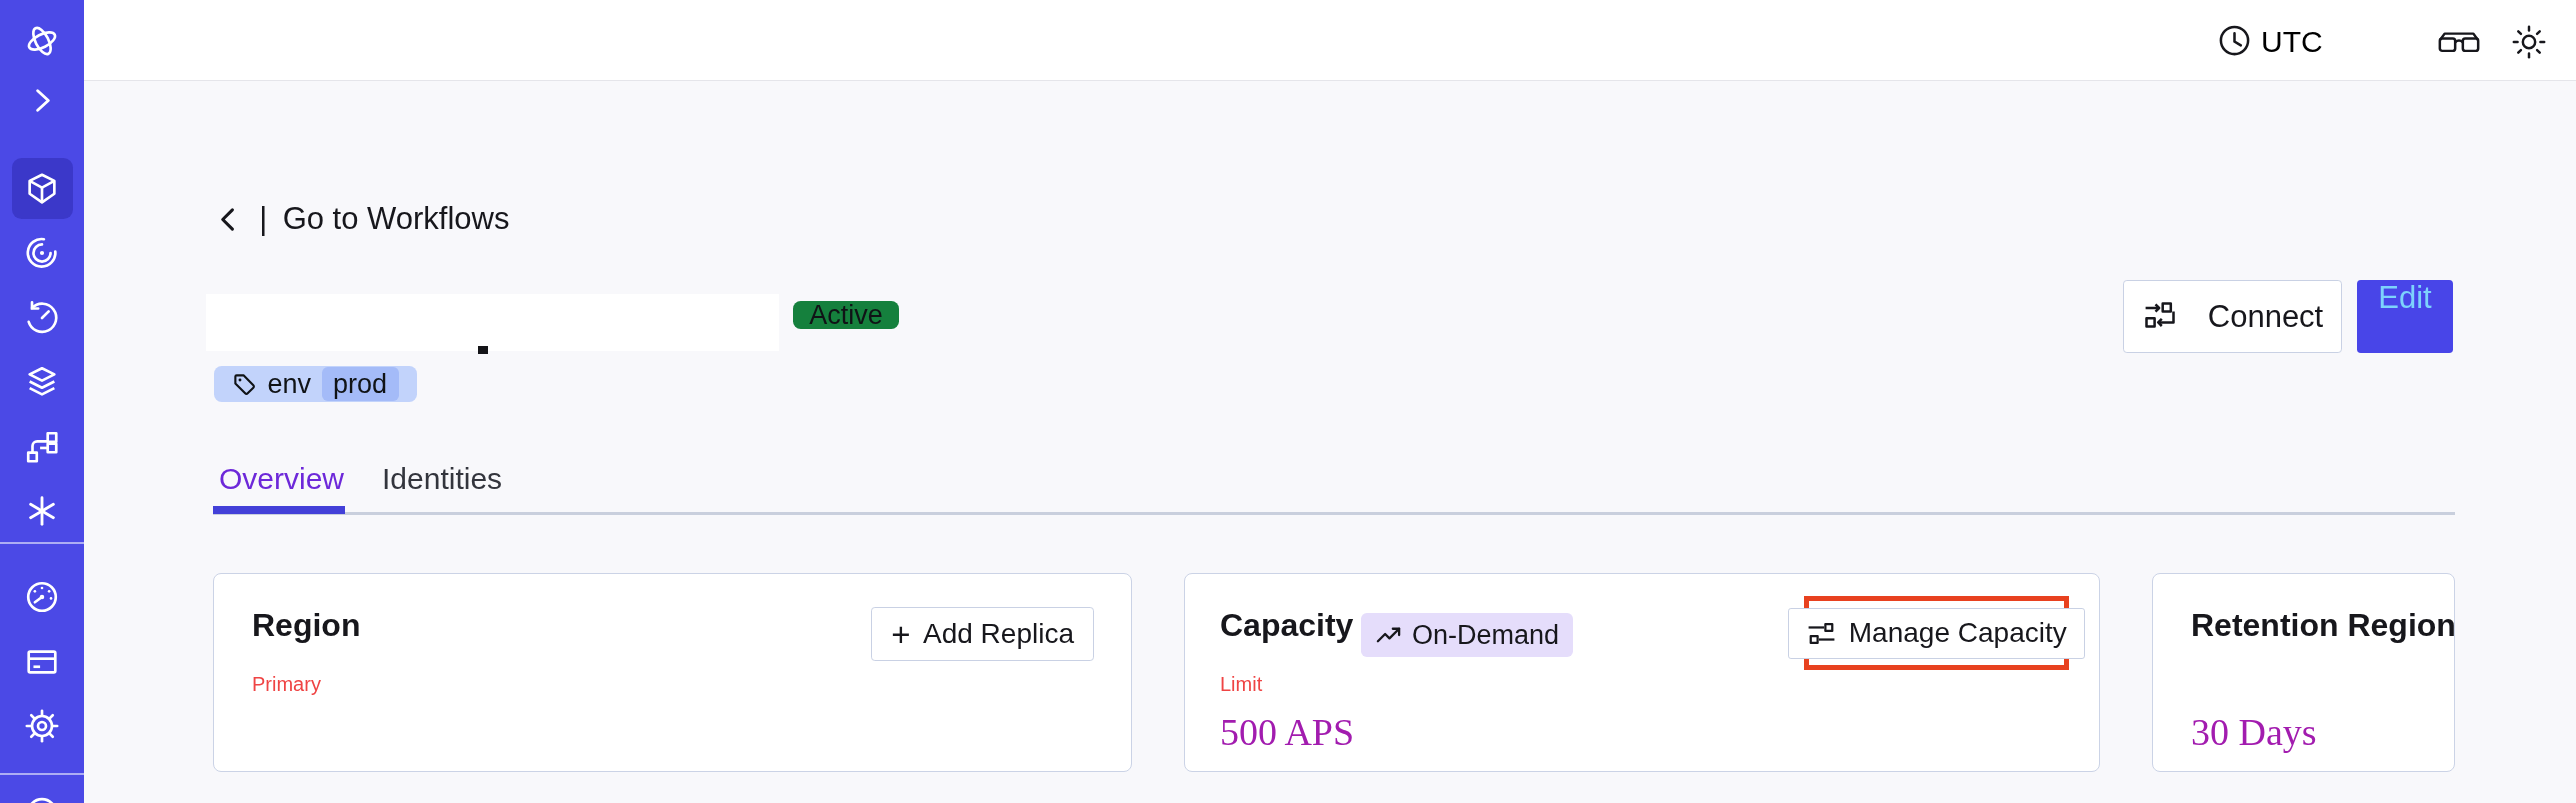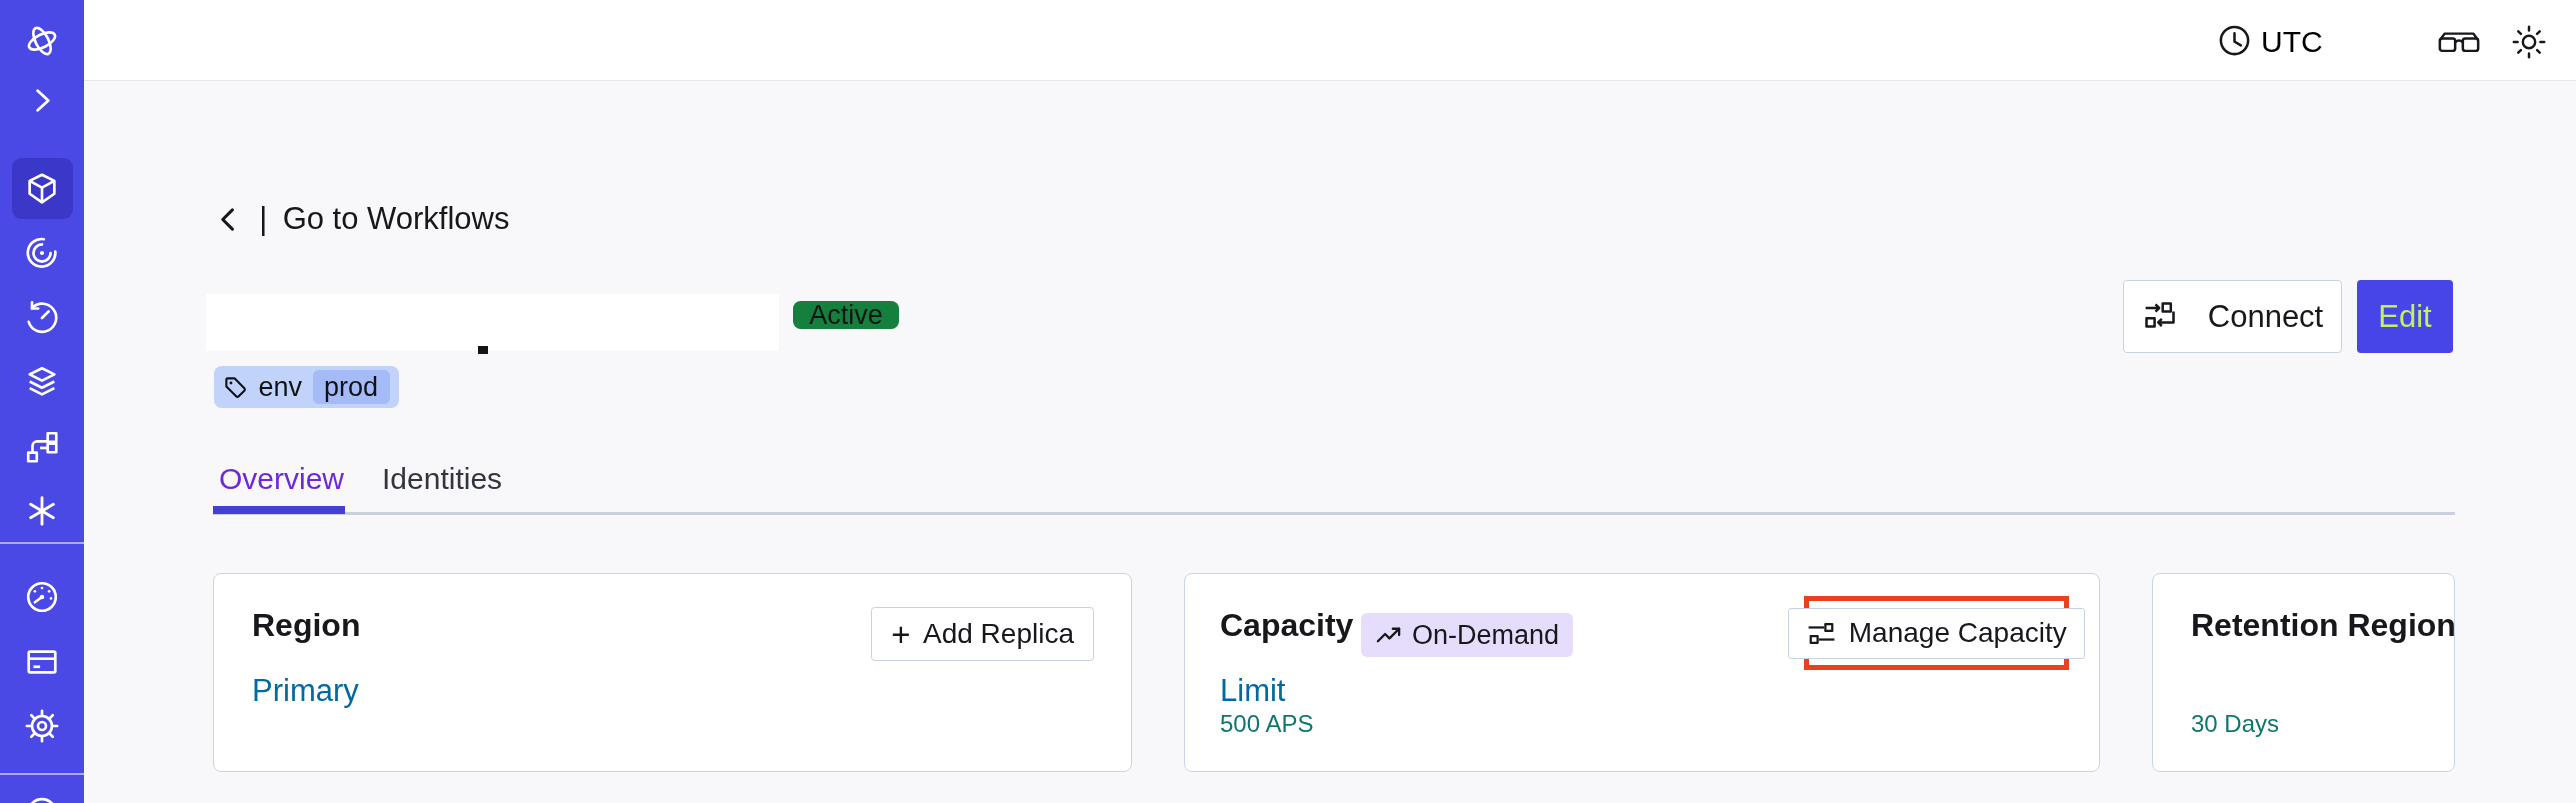--- a/index.html
+++ b/index.html
@@ -29,38 +29,38 @@
   .crumb .link{cursor:pointer}
   .crumb .sep{font-weight:400;color:#17171C}
 
   
   .redact-box{position:absolute;left:206px;top:294px;width:573px;height:57px;background:#FFFFFF}
   .redact-dot{position:absolute;left:478px;top:346px;width:9.6px;height:7.7px;background:#141418}
   .badge-active{position:absolute;left:793px;top:301px;height:28px;padding:0 16.3px;border-radius:7.7px;background:#15803d;color:#101316;font-size:27px;display:inline-flex;align-items:center}
 
   .btn{display:flex;align-items:center;justify-content:center;gap:30px;background:#FFFFFF;border:1.9px solid #C9D1E4;border-radius:3.8px;font-weight:500;color:#17171C;cursor:pointer}
   .btn-connect{position:absolute;left:2123px;top:280px;width:219px;height:73px;font-size:31px}
-  .btn-edit{position:absolute;left:2357px;top:280px;width:96px;height:73px;background:#4845E8;border:none;border-radius:3.8px;color:#bef264;font-size:31px;font-weight:500;display:flex;align-items:center;justify-content:center;cursor:pointer}
-
-  
-  .tag{position:absolute;left:214px;top:366px;height:42px;background:#C2D3FB;border-radius:7.7px;display:inline-flex;align-items:center;gap:10.5px;padding:0 9px;font-size:27px;color:#101316}
+  .btn-edit{position:absolute;left:2357px;top:280px;width:96px;height:73px;background:#4845E8;border:none;border-radius:3.8px;color:#7dd3fc;font-size:31px;font-weight:500;display:flex;justify-content:center;cursor:pointer}
+
+  
+  .tag{position:absolute;left:214px;top:366px;height:36px;background:#C2D3FB;border-radius:7.7px;display:inline-flex;align-items:center;gap:10.5px;padding:0 18px;font-size:27px;color:#101316}
   .tag-chip{background:#A4BBF8;border-radius:5.8px;padding:1.9px 11.5px;font-size:27px}
 
   
   .tab{position:absolute;top:462px;font-size:30px;font-weight:500;cursor:pointer}
   .tab-overview{left:219px;color:#6d28d9}
   .tab-identities{left:382px;color:#33353D}
   .tab-underline{position:absolute;left:213px;top:506px;width:132px;height:7.7px;background:#4340D8}
   .tab-baseline{position:absolute;left:213px;top:512px;width:2242px;height:2.9px;background:#C9CFDD}
 
   
   .card{position:absolute;top:573px;height:199px;background:#FFFFFF;border:1.9px solid #CBD3E6;border-radius:8px}
   .card-title{position:absolute;left:38px;top:33px;font-size:32px;font-weight:600;color:#17171C;white-space:nowrap}
-  .card-label{position:absolute;left:38px;top:99px;font-size:31px;color:#0369a1}
-  .mono-value{position:absolute;left:38px;top:136px;font-family:Liberation Sans, sans-serif;font-size:24px;color:#0f766e;white-space:nowrap}
+  .card-label{position:absolute;left:38px;top:99px;font-size:20px;color:#ef4444}
+  .mono-value{position:absolute;left:38px;top:136px;font-family:Liberation Serif, serif;font-size:38px;color:#a21caf;white-space:nowrap}
 
   .card-btn{position:absolute;height:54px;padding:0 19px;display:flex;align-items:center;gap:12.5px;background:#fff;border:1.9px solid #C9D1E4;border-radius:3.8px;font-size:28px;font-weight:500;color:#17171C;cursor:pointer;white-space:nowrap}
   .btn-add-replica{right:37px;top:33px}
 
   .badge-od{position:absolute;left:176px;top:39px;height:44px;background:#E5DDFB;border-radius:5.8px;display:inline-flex;align-items:center;gap:9.6px;padding:0 14.4px;font-size:27px;font-weight:500;color:#17171C;white-space:nowrap}
 
   .red-highlight{position:absolute;right:30px;top:22px;width:265px;height:74px;border:5.8px solid #E8411F;display:flex;align-items:center;justify-content:center}
   .btn-manage{position:relative;height:51px;padding:0 17.3px;display:flex;align-items:center;gap:11.5px;background:#fff;border:1.9px solid #C9D1E4;border-radius:2.9px;font-size:28px;font-weight:500;cursor:pointer;white-space:nowrap}
 
   .aws-row{position:absolute;left:38px;top:130px;display:flex;align-items:center;gap:15.3px}

